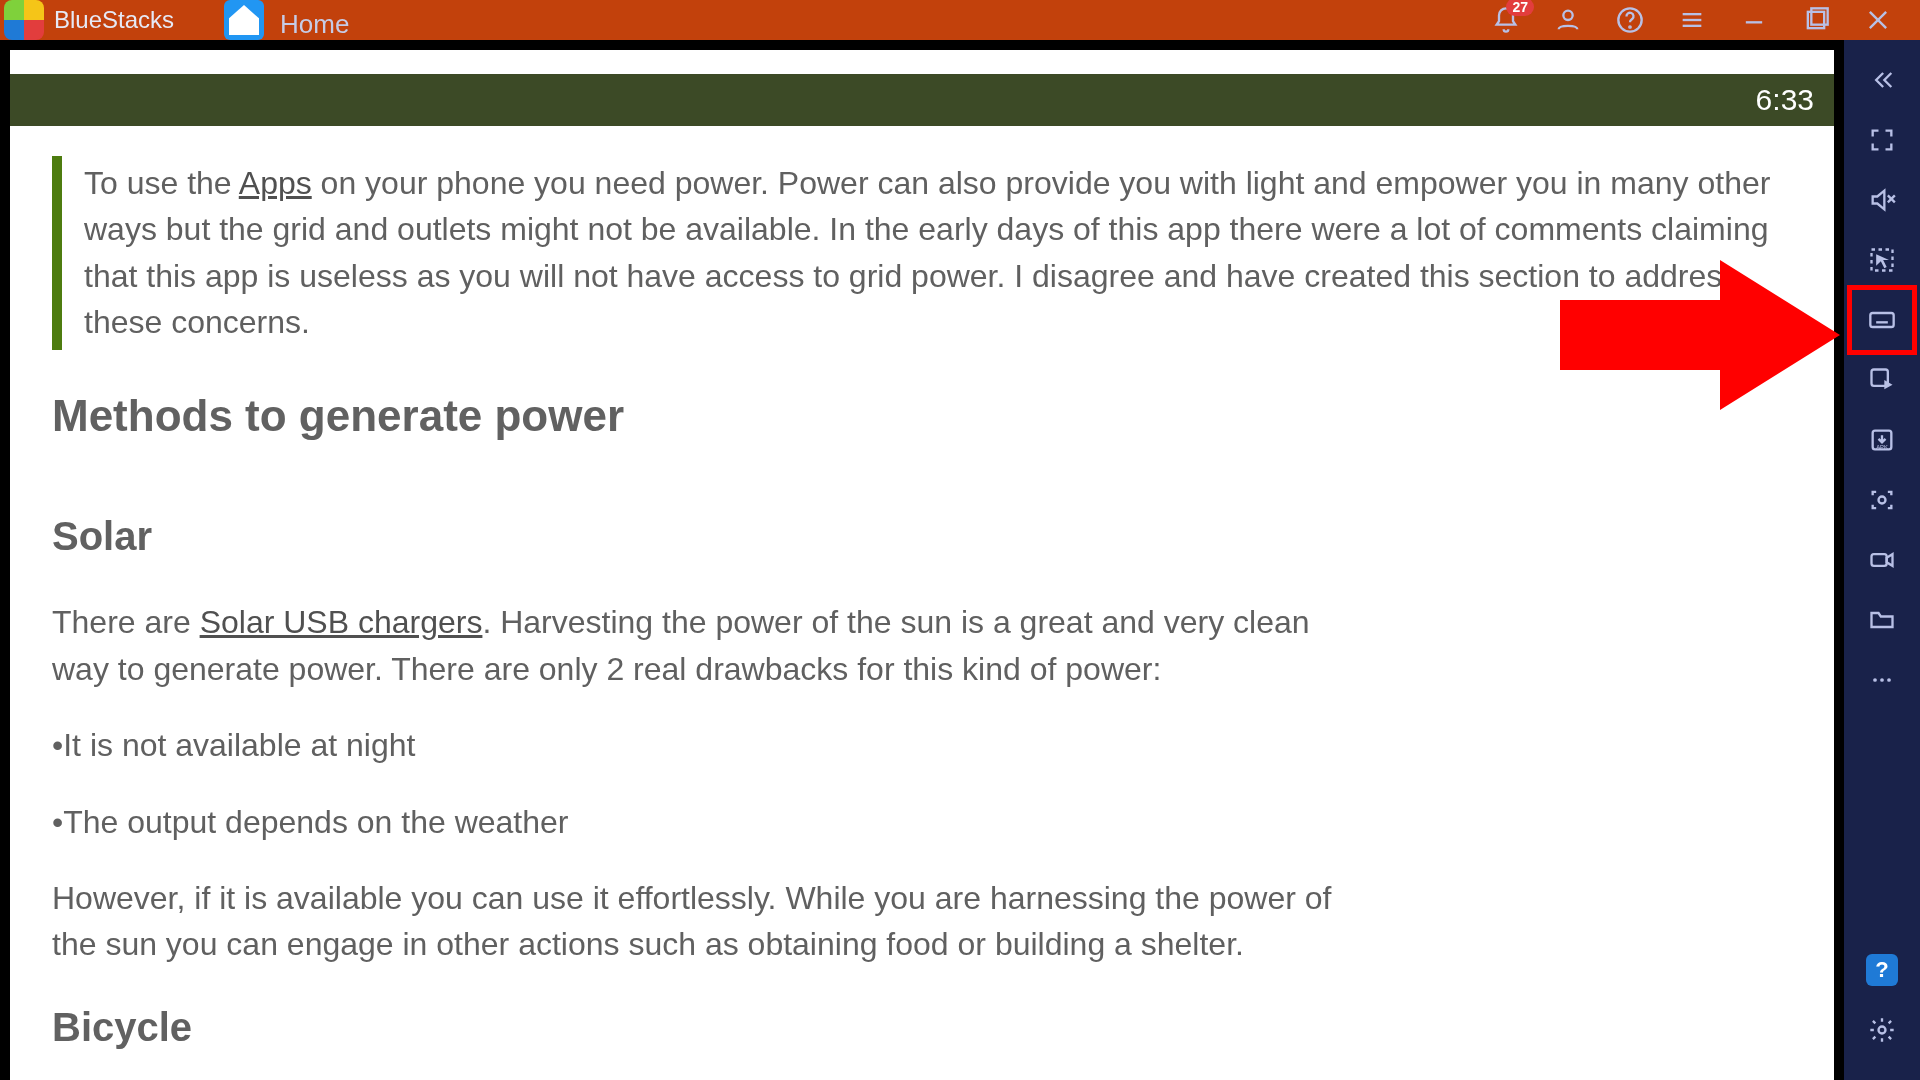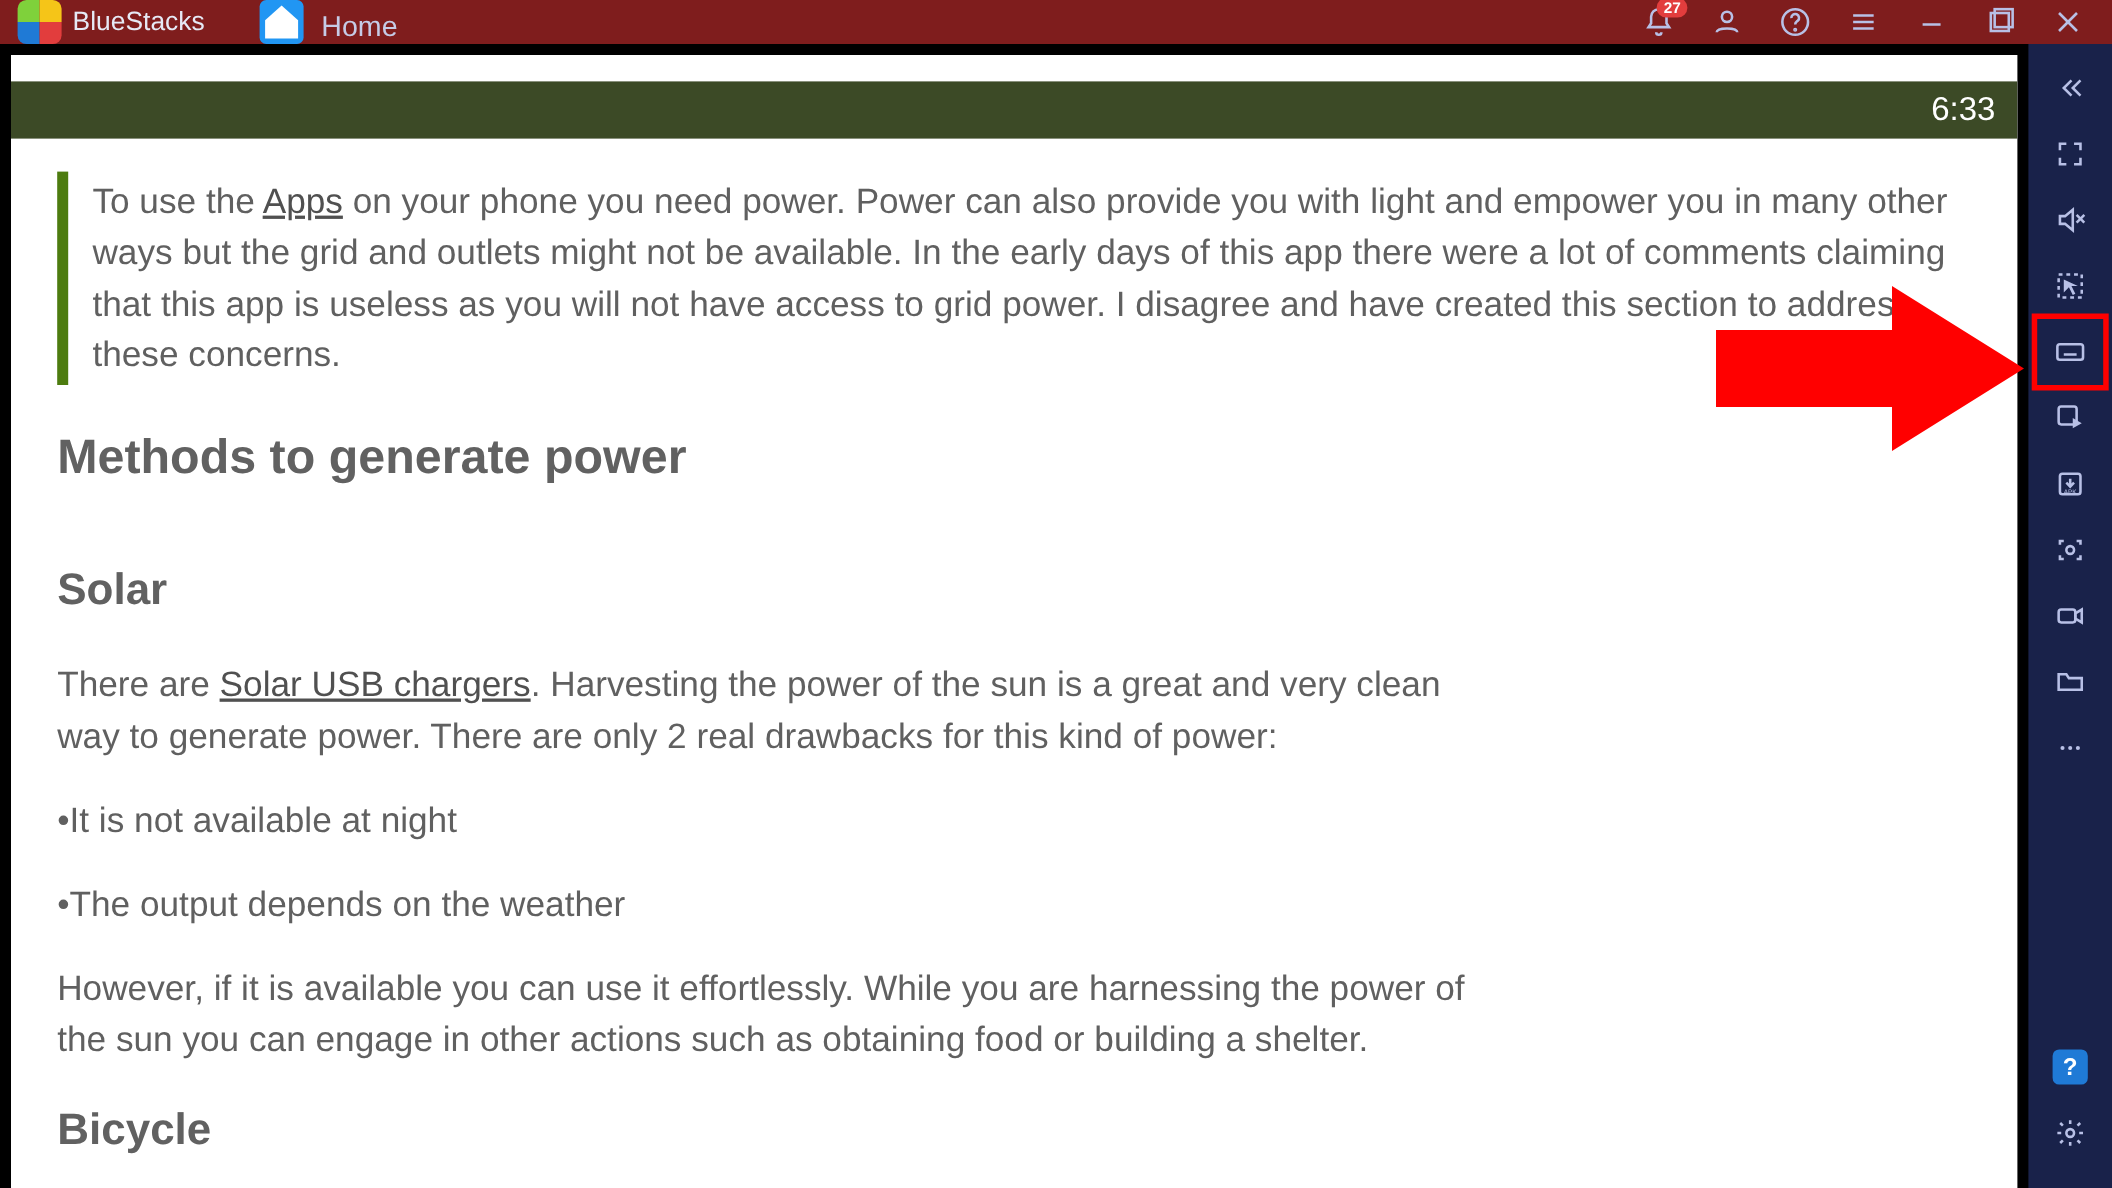--- a/index.html
+++ b/index.html
@@ -1,39 +1,39 @@
 <!DOCTYPE html>
 <html><head>
 <meta charset="utf-8">
 <style>
   * { box-sizing: border-box; margin: 0; padding: 0; }
   html, body { width: 1920px; height: 1080px; overflow: hidden; font-family: Arial, Helvetica, sans-serif; background: #000; }
   
   .app-root { width: 1920px; height: 1080px; display: flex; flex-direction: column; }
   
   
-  .titlebar { height: 64px; background: #7f1d1d; display: flex; align-items: center; padding: 0 8px 0 16px; }
+  .titlebar { height: 64px; background: #c2410c; display: flex; align-items: center; padding: 0 8px 0 4px; }
   .logo { width: 40px; height: 40px; position: relative; margin-right: 10px; }
   .logo-q { position:absolute; width:50%; height:50%; }
   .logo-q.tl{top:0;left:0;background:#7fd13b;border-top-left-radius:8px;}
   .logo-q.tr{top:0;right:0;background:#f5c518;border-top-right-radius:8px;}
   .logo-q.bl{bottom:0;left:0;background:#1f7ad6;border-bottom-left-radius:8px;}
   .logo-q.br{bottom:0;right:0;background:#e23d3d;border-bottom-right-radius:8px;}
   .brand { color:#e6e9f5; font-size: 24px; font-weight: 500; margin-right: 22px; }
   
   .tabs { display:flex; align-items:center; height:100%; }
   .tab { display:flex; align-items:flex-end; gap:16px; height:100%; padding:0 28px; color:#c6cbe6; font-size:26px; cursor:pointer; }
   .tab.active { background:#2e3a6f; }
   .tab .tab-icon { width:40px; height:40px; border-radius:6px; display:flex; align-items:center; justify-content:center; }
   .tab .home-ico { background:#2196f3; }
   .tab .survival-ico { background:#3a3a2a; }
   
   .titlebar-spacer { flex:1; }
   .titlebar-actions { display:flex; align-items:center; gap:30px; padding-right:16px; }
-  .tb-btn { width:32px; height:32px; display:flex; align-items:center; justify-content:center; color:#b8c0e6; cursor:pointer; position:relative; }
+  .tb-btn { width:32px; height:32px; display:flex; align-items:center; color:#b8c0e6; cursor:pointer; position:relative; }
   .tb-btn svg, .side-btn svg { width:28px; height:28px; stroke:#b8c0e6; fill:none; stroke-width:2; }
   .badge { position:absolute; top:-6px; right:-10px; background:#e23d3d; color:#fff; font-size:14px; font-weight:bold; border-radius:12px; padding:1px 6px; line-height:16px; }
   
   
   .main { flex:1; display:flex; background:#000; }
   .emu { flex:1; padding:10px; display:flex; }
   .phone-frame { flex:1; background:#fff; display:flex; flex-direction:column; overflow:hidden; }
   .statusbar { height:52px; background:#3c4a26; display:flex; align-items:center; justify-content:flex-end; padding:0 20px; color:#fff; font-size:30px; font-weight:500;margin-top:24px; }
   
   .content { flex:1; padding:30px 42px; color:#606060; font-size:32px; line-height:1.45; overflow:hidden; }

